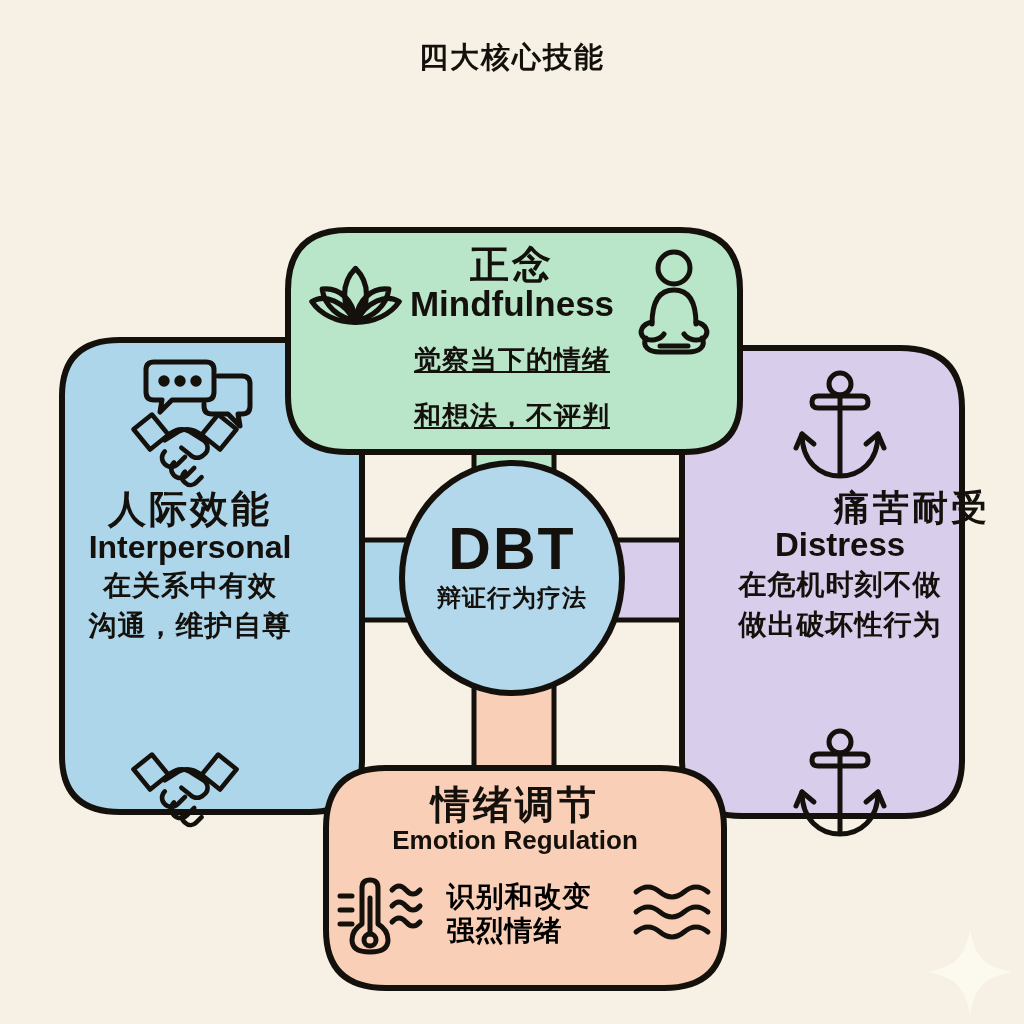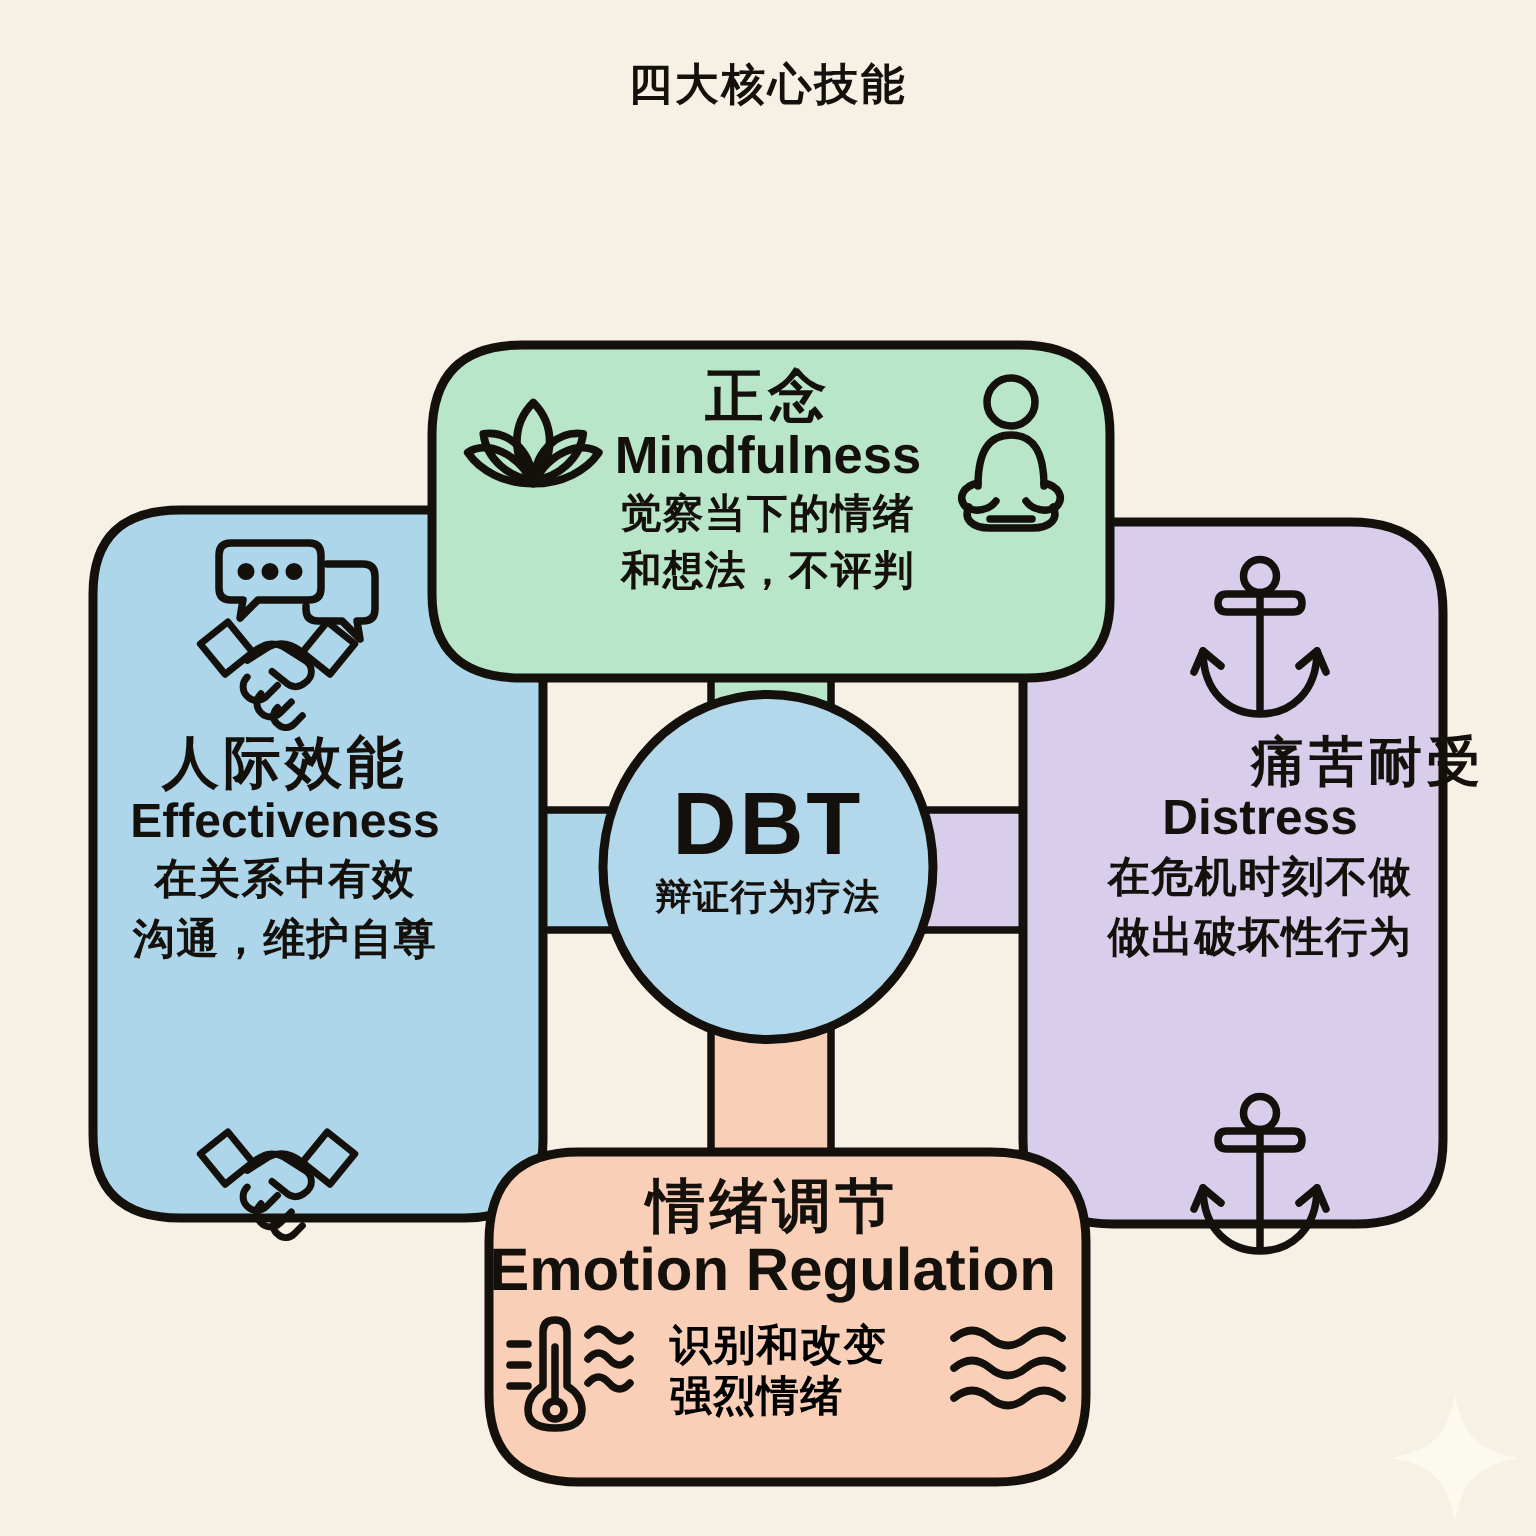--- a/index.html
+++ b/index.html
@@ -76,38 +76,38 @@
     font-weight: bold;
     letter-spacing: 1px;
     line-height: 1.24;
     white-space: nowrap;
   }
 
   
   #mindfulness-text { top: 243px; left: 282px; width: 460px; }
   #mindfulness-text .cn-title { font-size: 39px; }
   #mindfulness-text .en-title { font-size: 35px; margin-top: -2px; }
-  #mindfulness-text .desc { margin-top: 4px; }
+  #mindfulness-text .desc { margin-top: 22px; text-decoration: underline; }
 
   
   #interpersonal-text { top: 488px; left: 40px; width: 300px; }
   #interpersonal-text .cn-title { font-size: 38px; }
   #interpersonal-text .en-title { font-size: 32px; margin-top: -1px; }
   #interpersonal-text .desc { margin-top: 5px; font-size: 28px; }
 
   
   #distress-text { top: 488px; left: 690px; width: 300px; }
   #distress-text .cn-title { font-size: 36px; text-align: right; }
   #distress-text .en-title { font-size: 33px; margin-top: -1px; }
   #distress-text .desc { margin-top: 5px; font-size: 28px; }
 
   
   #emotion-text { top: 783px; left: 300px; width: 430px; }
   #emotion-text .cn-title { font-size: 39px; }
-  #emotion-text .en-title { font-size: 40px; margin-top: -1px; }
+  #emotion-text .en-title { font-size: 26px; margin-top: -1px; }
 
   
   #emotion-desc-row {
     position: absolute;
     top: 880px;
     left: 300px;
     width: 430px;
     display: flex;
     align-items: center;
     justify-content: center;
@@ -307,21 +307,21 @@
 
   <div class="overlay" id="mindfulness-text">
     <div class="cn-title">正念</div>
     <div class="en-title">Mindfulness</div>
     <div class="desc">觉察当下的情绪</div>
     <div class="desc">和想法，不评判</div>
   </div>
 
   <div class="overlay" id="interpersonal-text">
     <div class="cn-title">人际效能</div>
-    <div class="en-title">Effectiveness</div>
+    <div class="en-title">Interpersonal</div>
     <div class="desc">在关系中有效</div>
     <div class="desc">沟通，维护自尊</div>
   </div>
 
   <div class="overlay" id="distress-text">
     <div class="cn-title">痛苦耐受</div>
     <div class="en-title">Distress</div>
     <div class="desc">在危机时刻不做</div>
     <div class="desc">做出破坏性行为</div>
   </div>

